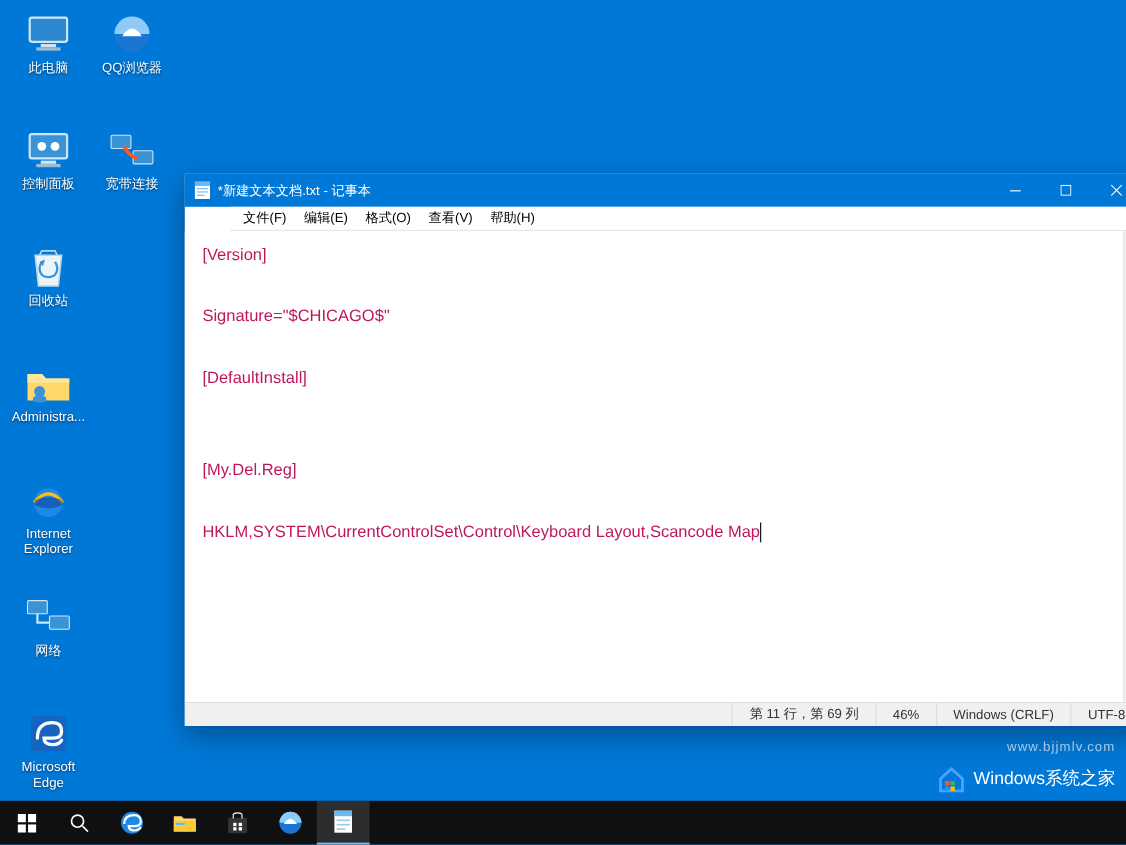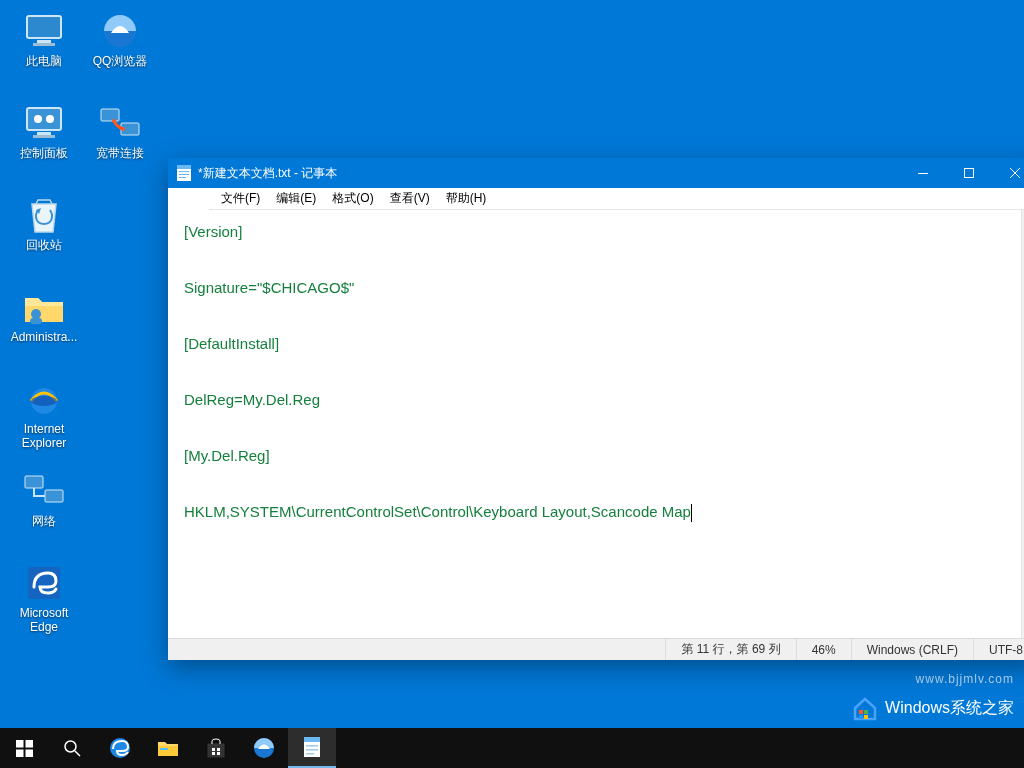--- a/index.html
+++ b/index.html
@@ -4,35 +4,35 @@
 <style>
 * { margin:0; padding:0; box-sizing:border-box; font-family:"Microsoft YaHei","Segoe UI",Tahoma,sans-serif; }
 html,body { width:1024px; height:768px; overflow:hidden; }
 body { background:#0078d7; position:relative; }
 
 
 .desktop { position:absolute; inset:0; padding:8px 6px; }
 .dicon { width:76px; height:78px; display:flex; flex-direction:column; align-items:center; justify-content:flex-start; color:#fff; font-size:12px; text-align:center; text-shadow:0 1px 2px rgba(0,0,0,.6); cursor:pointer; padding-top:4px; }
 .dicon .glyph { width:48px; height:42px; display:flex; align-items:center; justify-content:center; }
 .dicon .lbl { margin-top:2px; line-height:14px; }
-.col { position:absolute; display:flex; flex-direction:column; gap:14px; }
+.col { position:absolute; display:flex; flex-direction:column; gap:28px; }
 .c0 { left:6px; top:6px; }
 .c1 { left:82px; top:6px; }
 
 
 .window { position:absolute; left:168px; top:158px; width:870px; height:502px; background:#fff; box-shadow:0 8px 24px rgba(0,0,0,.35); display:flex; flex-direction:column; }
 .titlebar { height:30px; background:#0078d7; color:#fff; display:flex; align-items:center; font-size:12px; }
 .titlebar .ticon { width:16px; height:16px; margin:0 6px 0 8px; display:flex; align-items:center; justify-content:center; }
 .titlebar .ttext { flex:0 0 auto; }
 .titlebar .spacer { flex:1; }
 .winbtn { width:46px; height:30px; display:flex; align-items:center; justify-content:center; color:#fff; }
 .menubar { height:22px; background:#fff; border-bottom:1px solid #e5e5e5; display:flex; align-items:center; padding:0 4px; font-size:12px; color:#000;margin-left:41px; }
 .menuitem { padding:2px 8px; }
 .editor { flex:1; position:relative; background:#fff; overflow:hidden; }
-.editor-inner { position:absolute; inset:0 17px 0 0; padding:8px 16px; font-size:15px; color:#15803d; line-height:28px; white-space:pre; font-family:"Microsoft YaHei","Segoe UI",sans-serif; }
+.editor-inner { position:absolute; inset:0 17px 0 0; padding:8px 16px; font-size:15px; color:#be185d; line-height:28px; white-space:pre; font-family:"Microsoft YaHei","Segoe UI",sans-serif; }
 .caret { display:inline-block; width:1px; height:18px; background:#000; vertical-align:middle; animation:blink 1s steps(1) infinite; }
 @keyframes blink { 50% { opacity:0; } }
 .vscroll { position:absolute; right:0; top:0; bottom:0; width:17px; background:#f0f0f0; border-left:1px solid #e5e5e5; display:flex; flex-direction:column; }
 .sarrow { height:17px; display:flex; align-items:center; justify-content:center; color:#606060; font-size:10px; }
 .strack { flex:1; }
 .statusbar { height:22px; background:#f0f0f0; border-top:1px solid #dcdcdc; display:flex; font-size:12px; color:#333; }
 .statusbar .sfill { flex:1; }
 .scell { border-left:1px solid #dcdcdc; padding:2px 15px; display:flex; align-items:center; }
 
 
@@ -182,21 +182,21 @@
       </div>
   </div>
   <div class="menubar" id="menubar">
       <span class="menuitem">文件(F)</span>
       <span class="menuitem">编辑(E)</span>
       <span class="menuitem">格式(O)</span>
       <span class="menuitem">查看(V)</span>
       <span class="menuitem">帮助(H)</span>
     </div>
   <div class="editor">
-    <div class="editor-inner" id="editor-inner"><div>[Version]</div><div>&nbsp;</div><div>Signature="$CHICAGO$"</div><div>&nbsp;</div><div>[DefaultInstall]</div><div>&nbsp;</div><div>DelReg=My.Del.Reg</div><div>&nbsp;</div><div>[My.Del.Reg]</div><div>&nbsp;</div><div>HKLM,SYSTEM\CurrentControlSet\Control\Keyboard Layout,Scancode Map<span class="caret"></span></div></div>
+    <div class="editor-inner" id="editor-inner"><div>[Version]</div><div>&nbsp;</div><div>Signature="$CHICAGO$"</div><div>&nbsp;</div><div>[DefaultInstall]</div><div>&nbsp;</div><div>&nbsp;</div><div>[My.Del.Reg]</div><div>&nbsp;</div><div>HKLM,SYSTEM\CurrentControlSet\Control\Keyboard Layout,Scancode Map<span class="caret"></span></div></div>
     <div class="vscroll">
       <div class="sarrow">▴</div>
       <div class="strack"></div>
       <div class="sarrow">▾</div>
     </div>
   </div>
   <div class="statusbar">
     <div class="sfill"></div>
     <div class="scell">第 11 行，第 69 列</div>
     <div class="scell">46%</div>

